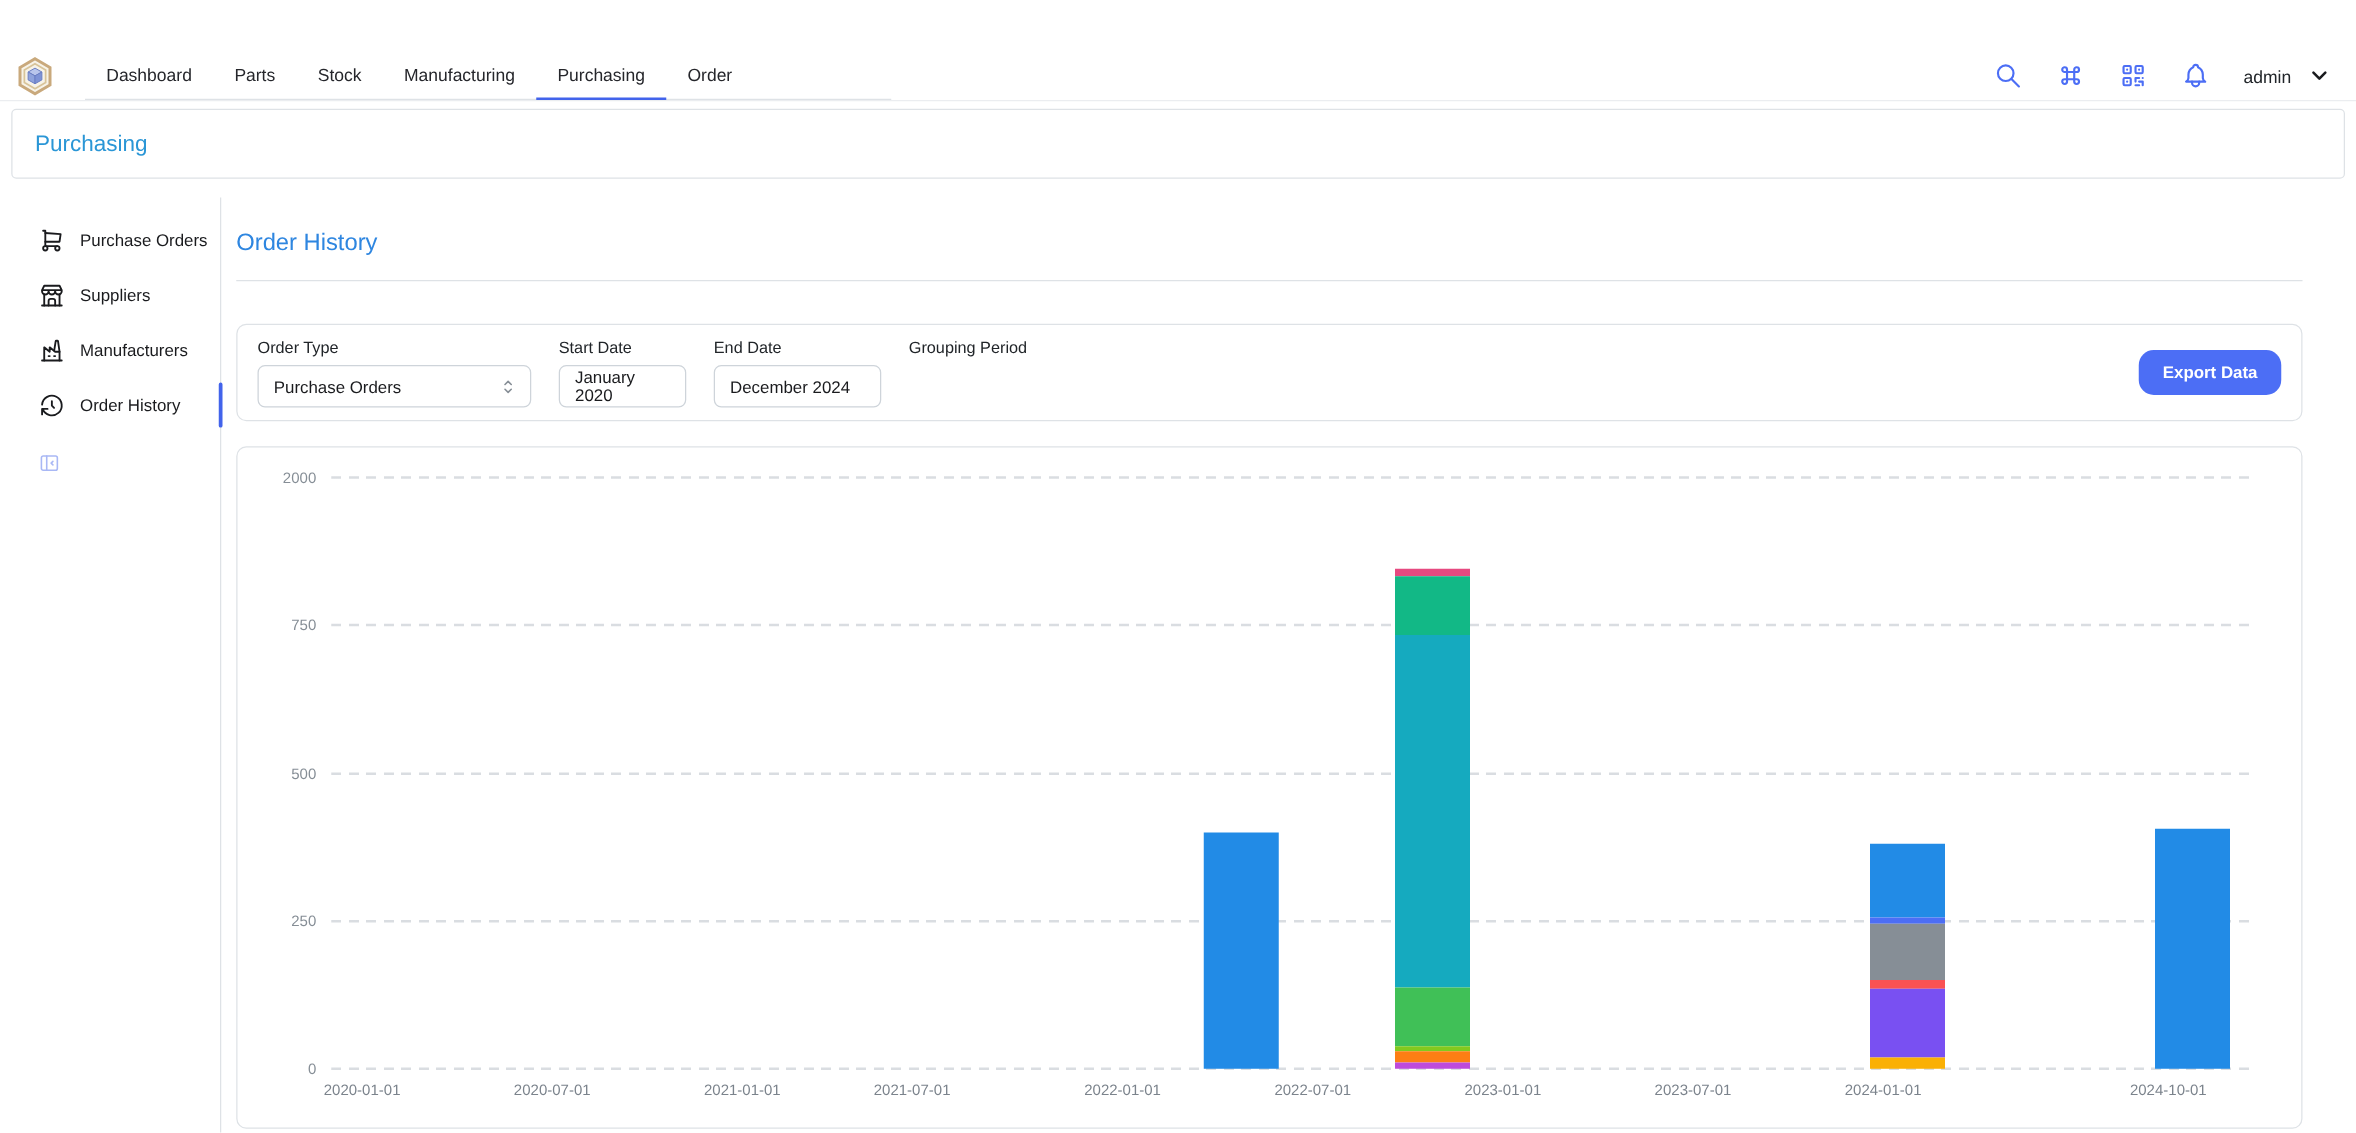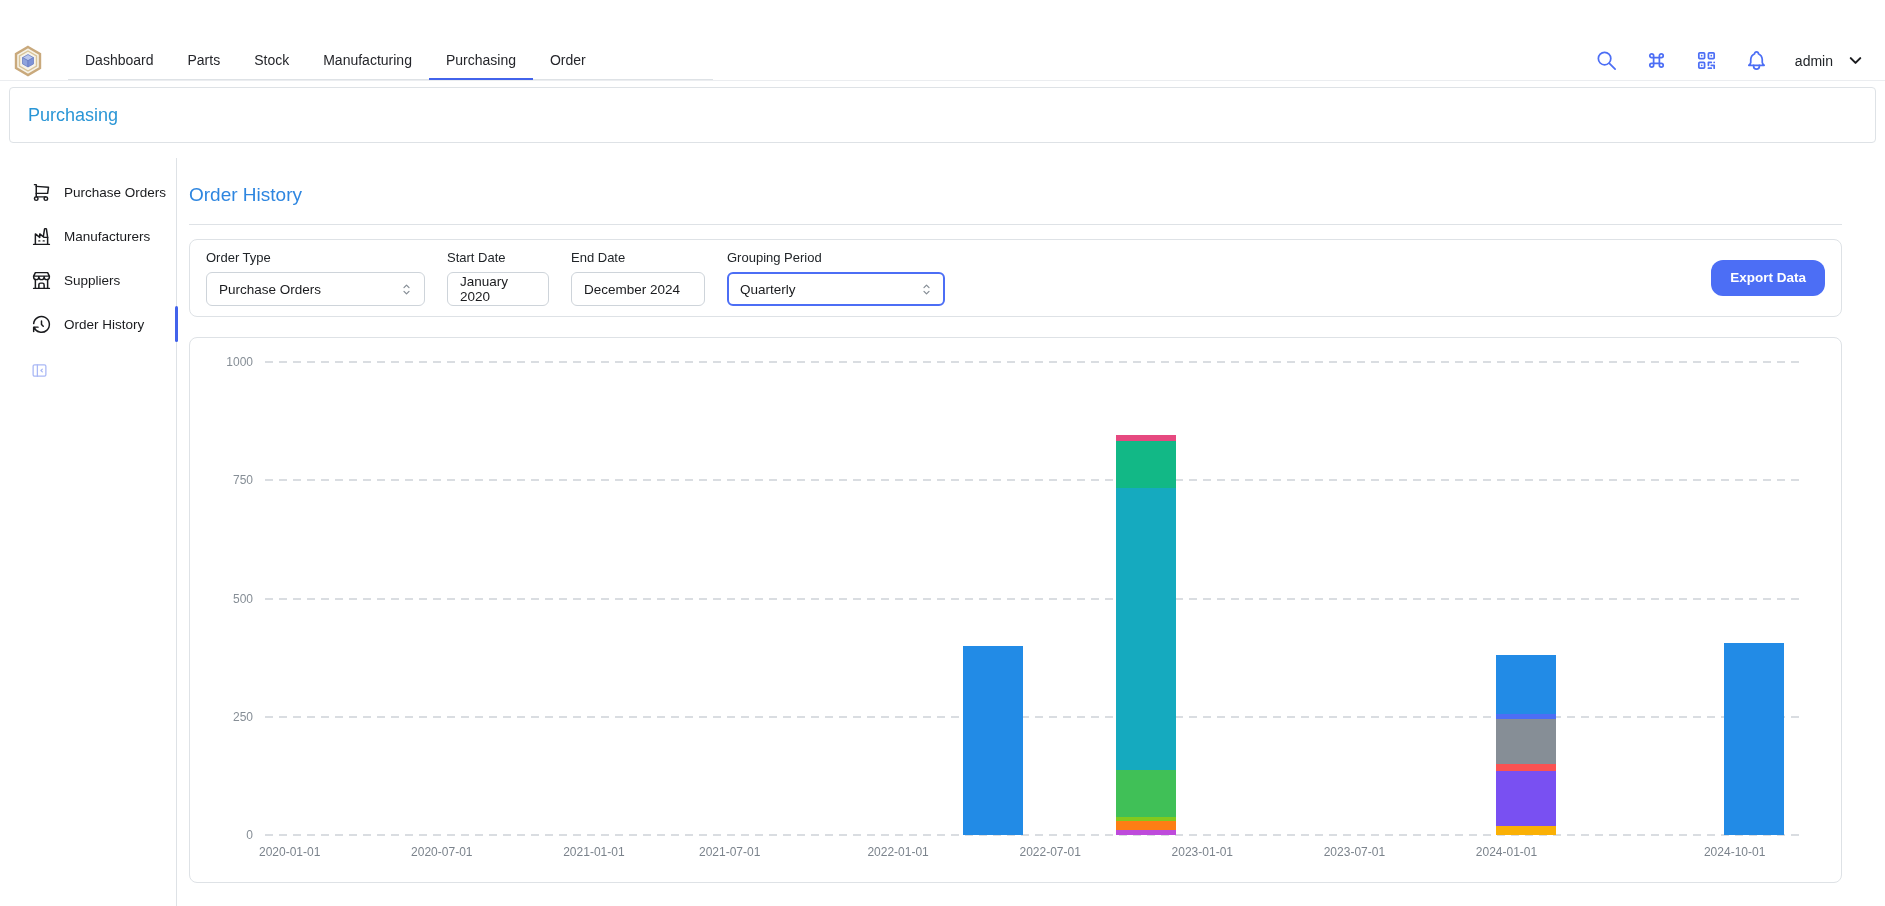--- a/index.html
+++ b/index.html
@@ -49,21 +49,21 @@
   .side-item.active::after {
     content:""; position:absolute; right:-2px; top:4px; bottom:4px; width:3px;
     background:#4263eb; border-radius:2px;
   }
   .collapse-btn { margin:16px 0 0 31px; width:17px; height:17px; color:#a9b8f5; cursor:pointer; }
   
   .main { flex:1 1 auto; padding:0 43px 0 12px; }
   .main-title { margin:26px 0 0 0; font-size:19px; font-weight:500; color:#2e86e0; }
   .title-divider { border:none; border-top:1px solid #dee2e6; margin:18px 0 0 0; }
   .filter-panel {
-    margin-top:14px; border:1px solid #dee2e6; border-radius:8px;
+    margin-top:34px; border:1px solid #dee2e6; border-radius:8px;
     padding:10px 16px 11px 16px; display:flex; gap:22px; align-items:flex-start;
     height:78px; background:#fff;
   }
   .fgroup { display:flex; flex-direction:column; }
   .flabel { font-size:13px; color:#212529; margin-bottom:7px; }
   .fcontrol {
     height:34px; border:1px solid #ced4da; border-radius:6px;
     display:flex; align-items:center; justify-content:space-between;
     padding:0 10px 0 12px; font-size:13.5px; color:#1a1b1e; background:#fff; cursor:pointer;
   }
@@ -158,36 +158,36 @@
             <circle cx="6" cy="19" r="2"></circle>
             <circle cx="17" cy="19" r="2"></circle>
             <path d="M17 17H6V3H4"></path>
             <path d="M6 5l14 1l-1 7H6"></path>
           </svg>
           <span>Purchase Orders</span>
         </div>
         <div class="side-item">
           <svg viewBox="0 0 24 24" class="sicon" fill="none" stroke="currentColor" stroke-width="1.7" stroke-linecap="round" stroke-linejoin="round">
             <path d="M3 21h18"></path>
+            <path d="M3 7v1a3 3 0 0 0 6 0V7m0 1a3 3 0 0 0 6 0V7m0 1a3 3 0 0 0 6 0V7H3l2-4h14l2 4"></path>
+            <path d="M5 21V10.85"></path>
+            <path d="M19 21V10.85"></path>
+            <path d="M9 21v-4a2 2 0 0 1 2-2h2a2 2 0 0 1 2 2v4"></path>
+          </svg>
+          <span>Suppliers</span>
+        </div>
+        <div class="side-item">
+          <svg viewBox="0 0 24 24" class="sicon" fill="none" stroke="currentColor" stroke-width="1.7" stroke-linecap="round" stroke-linejoin="round">
+            <path d="M3 21h18"></path>
             <path d="M5 21V9l5 4V9l5 4h4"></path>
             <path d="M19 21v-8l-1.4-9.6a.5.5 0 0 0-.5-.4h-1.1a.5.5 0 0 0-.5.4L14.1 12"></path>
             <path d="M9 17h1"></path>
             <path d="M14 17h1"></path>
           </svg>
           <span>Manufacturers</span>
-        </div>
-        <div class="side-item">
-          <svg viewBox="0 0 24 24" class="sicon" fill="none" stroke="currentColor" stroke-width="1.7" stroke-linecap="round" stroke-linejoin="round">
-            <path d="M3 21h18"></path>
-            <path d="M3 7v1a3 3 0 0 0 6 0V7m0 1a3 3 0 0 0 6 0V7m0 1a3 3 0 0 0 6 0V7H3l2-4h14l2 4"></path>
-            <path d="M5 21V10.85"></path>
-            <path d="M19 21V10.85"></path>
-            <path d="M9 21v-4a2 2 0 0 1 2-2h2a2 2 0 0 1 2 2v4"></path>
-          </svg>
-          <span>Suppliers</span>
         </div>
         <div class="side-item active">
           <svg viewBox="0 0 24 24" class="sicon" fill="none" stroke="currentColor" stroke-width="1.7" stroke-linecap="round" stroke-linejoin="round">
             <path d="M12 8v4l2 2"></path>
             <path d="M3.05 11a9 9 0 1 1 .5 4m-.5 5v-5h5"></path>
           </svg>
           <span>Order History</span>
         </div>
       </div>
     <svg class="collapse-btn" viewBox="0 0 24 24" fill="none" stroke="currentColor" stroke-width="1.8" stroke-linecap="round" stroke-linejoin="round">
@@ -219,43 +219,36 @@
         </div>
       </div>
       <div class="fgroup">
         <span class="flabel">End Date</span>
         <div class="fcontrol w-end">
           <span>December 2024</span>
         </div>
       </div>
       <div class="fgroup">
         <span class="flabel">Grouping Period</span>
-        <div class="fcontrol focused w-grouping">
-          <span>Quarterly</span>
-          <svg class="sel-chev" viewBox="0 0 24 24" fill="none" stroke="currentColor" stroke-width="2" stroke-linecap="round" stroke-linejoin="round">
-            <path d="M8 9l4-4l4 4"></path>
-              <path d="M8 15l4 4l4-4"></path>
-          </svg>
-        </div>
       </div>
       <button class="export-btn">Export Data</button>
     </div>
 
     <div class="chart-panel">
       <div class="plot">
           <div class="gridline" style="top: 472px;"></div>
           <div class="ytick" style="top: 465px;">0</div>
           <div class="gridline" style="top: 353.75px;"></div>
           <div class="ytick" style="top: 346.75px;">250</div>
           <div class="gridline" style="top: 235.5px;"></div>
           <div class="ytick" style="top: 228.5px;">500</div>
           <div class="gridline" style="top: 117.25px;"></div>
           <div class="ytick" style="top: 110.25px;">750</div>
           <div class="gridline" style="top: -1px;"></div>
-          <div class="ytick" style="top: -8px;">1000</div>
+          <div class="ytick" style="top: -8px;">2000</div>
           <div class="xtick" style="left: -6px; top: 483px;">2020-01-01</div>
           <div class="xtick" style="left: 146.1px; top: 483px;">2020-07-01</div>
           <div class="xtick" style="left: 298.2px; top: 483px;">2021-01-01</div>
           <div class="xtick" style="left: 434px; top: 483px;">2021-07-01</div>
           <div class="xtick" style="left: 602.4px; top: 483px;">2022-01-01</div>
           <div class="xtick" style="left: 754.5px; top: 483px;">2022-07-01</div>
           <div class="xtick" style="left: 906.6px; top: 483px;">2023-01-01</div>
           <div class="xtick" style="left: 1058.7px; top: 483px;">2023-07-01</div>
           <div class="xtick" style="left: 1210.8px; top: 483px;">2024-01-01</div>
           <div class="xtick" style="left: 1438.95px; top: 483px;">2024-10-01</div>

